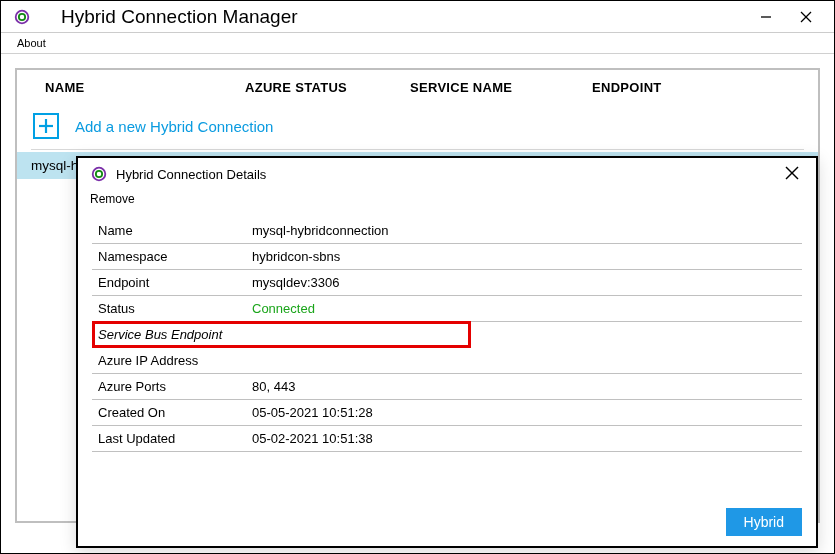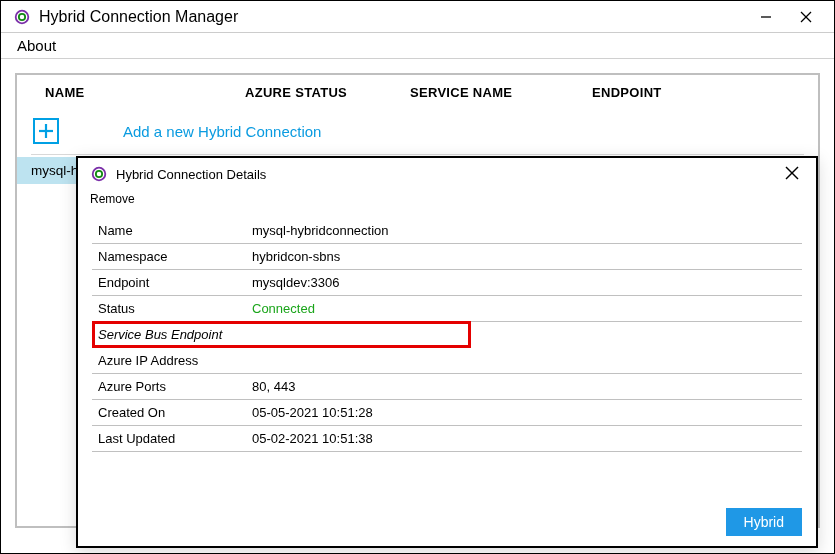--- a/index.html
+++ b/index.html
@@ -16,28 +16,28 @@
   .titlebar {
     height: 32px;
     display: flex;
     align-items: center;
     padding: 0 8px;
     border-bottom: 1px solid #ccc;
   }
   .app-icon {
     width: 18px; height: 18px; margin-right: 8px; margin-left: 4px;
   }
-  .titlebar-title { flex: 1; font-size: 16px; }
+  .titlebar-title { flex: 1; font-size: 19px; margin-left: 22px; }
   .titlebar-btn {
     width: 40px; height: 32px; display: flex; align-items: center; justify-content: center;
     font-size: 15px; cursor: pointer;
   }
   .menubar {
     padding: 4px 10px;
-    font-size: 15px;
+    font-size: 11px;
     border-bottom: 1px solid #d0d0d0;
   }
   .menubar span { cursor: pointer; padding: 2px 6px; }
   .content {
     padding: 14px;
   }
   .panel {
     border: 2px solid #bfbfbf;
     height: 455px;
     background: #fff;
@@ -60,21 +60,21 @@
     padding: 6px 0 10px 0;
     border-bottom: 1px solid #d8d8d8;
     margin-bottom: 1px;
   }
   .plus-box {
     width: 26px; height: 26px; border: 2px solid #00a0e4;
     display: flex; align-items: center; justify-content: center;
     margin-right: 16px; margin-left: 2px;
     cursor: pointer;
   }
-  .add-label { color: #0a9be0; font-size: 15px; cursor: pointer; margin-left: 48px; }
+  .add-label { color: #0a9be0; font-size: 15px; cursor: pointer; }
   .conn-row {
     display: flex; align-items: center;
     background: #bde3f0;
     padding: 6px 14px;
     font-size: 13.5px;
     margin: 2px -14px 0 -14px;
     cursor: pointer;
   }
   .conn-row .status-connected { color: #1aa51a; }
 

